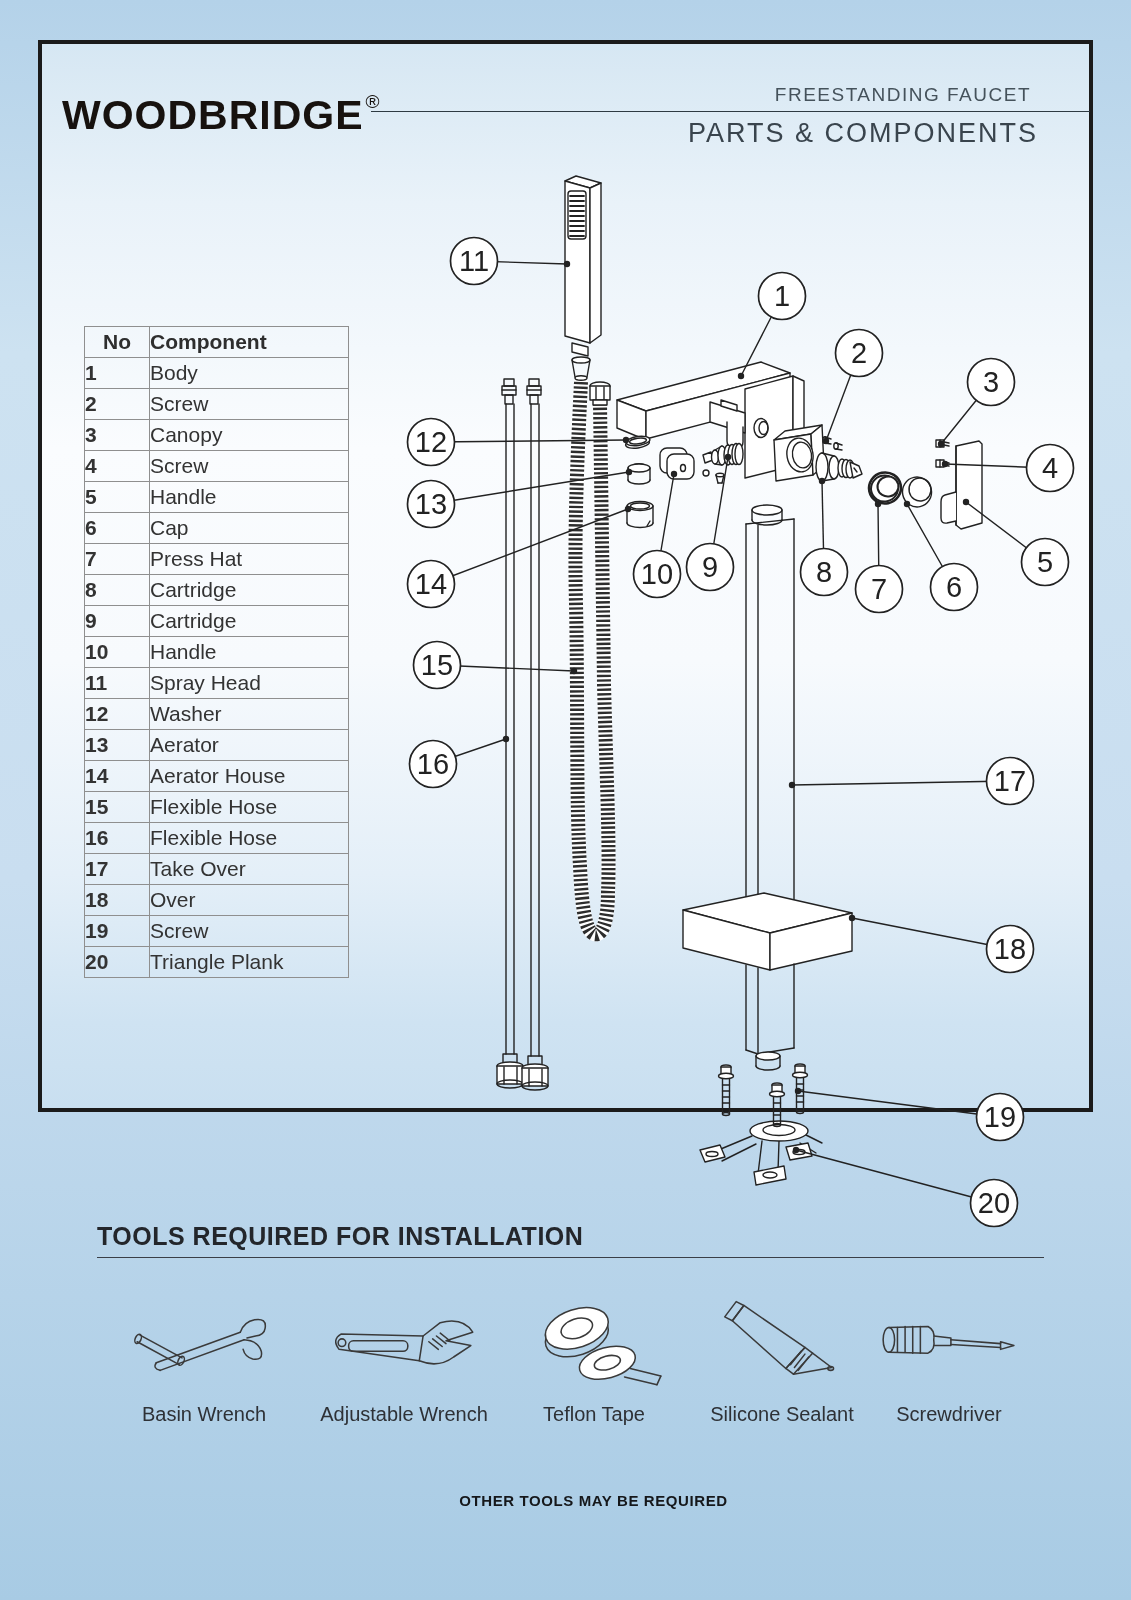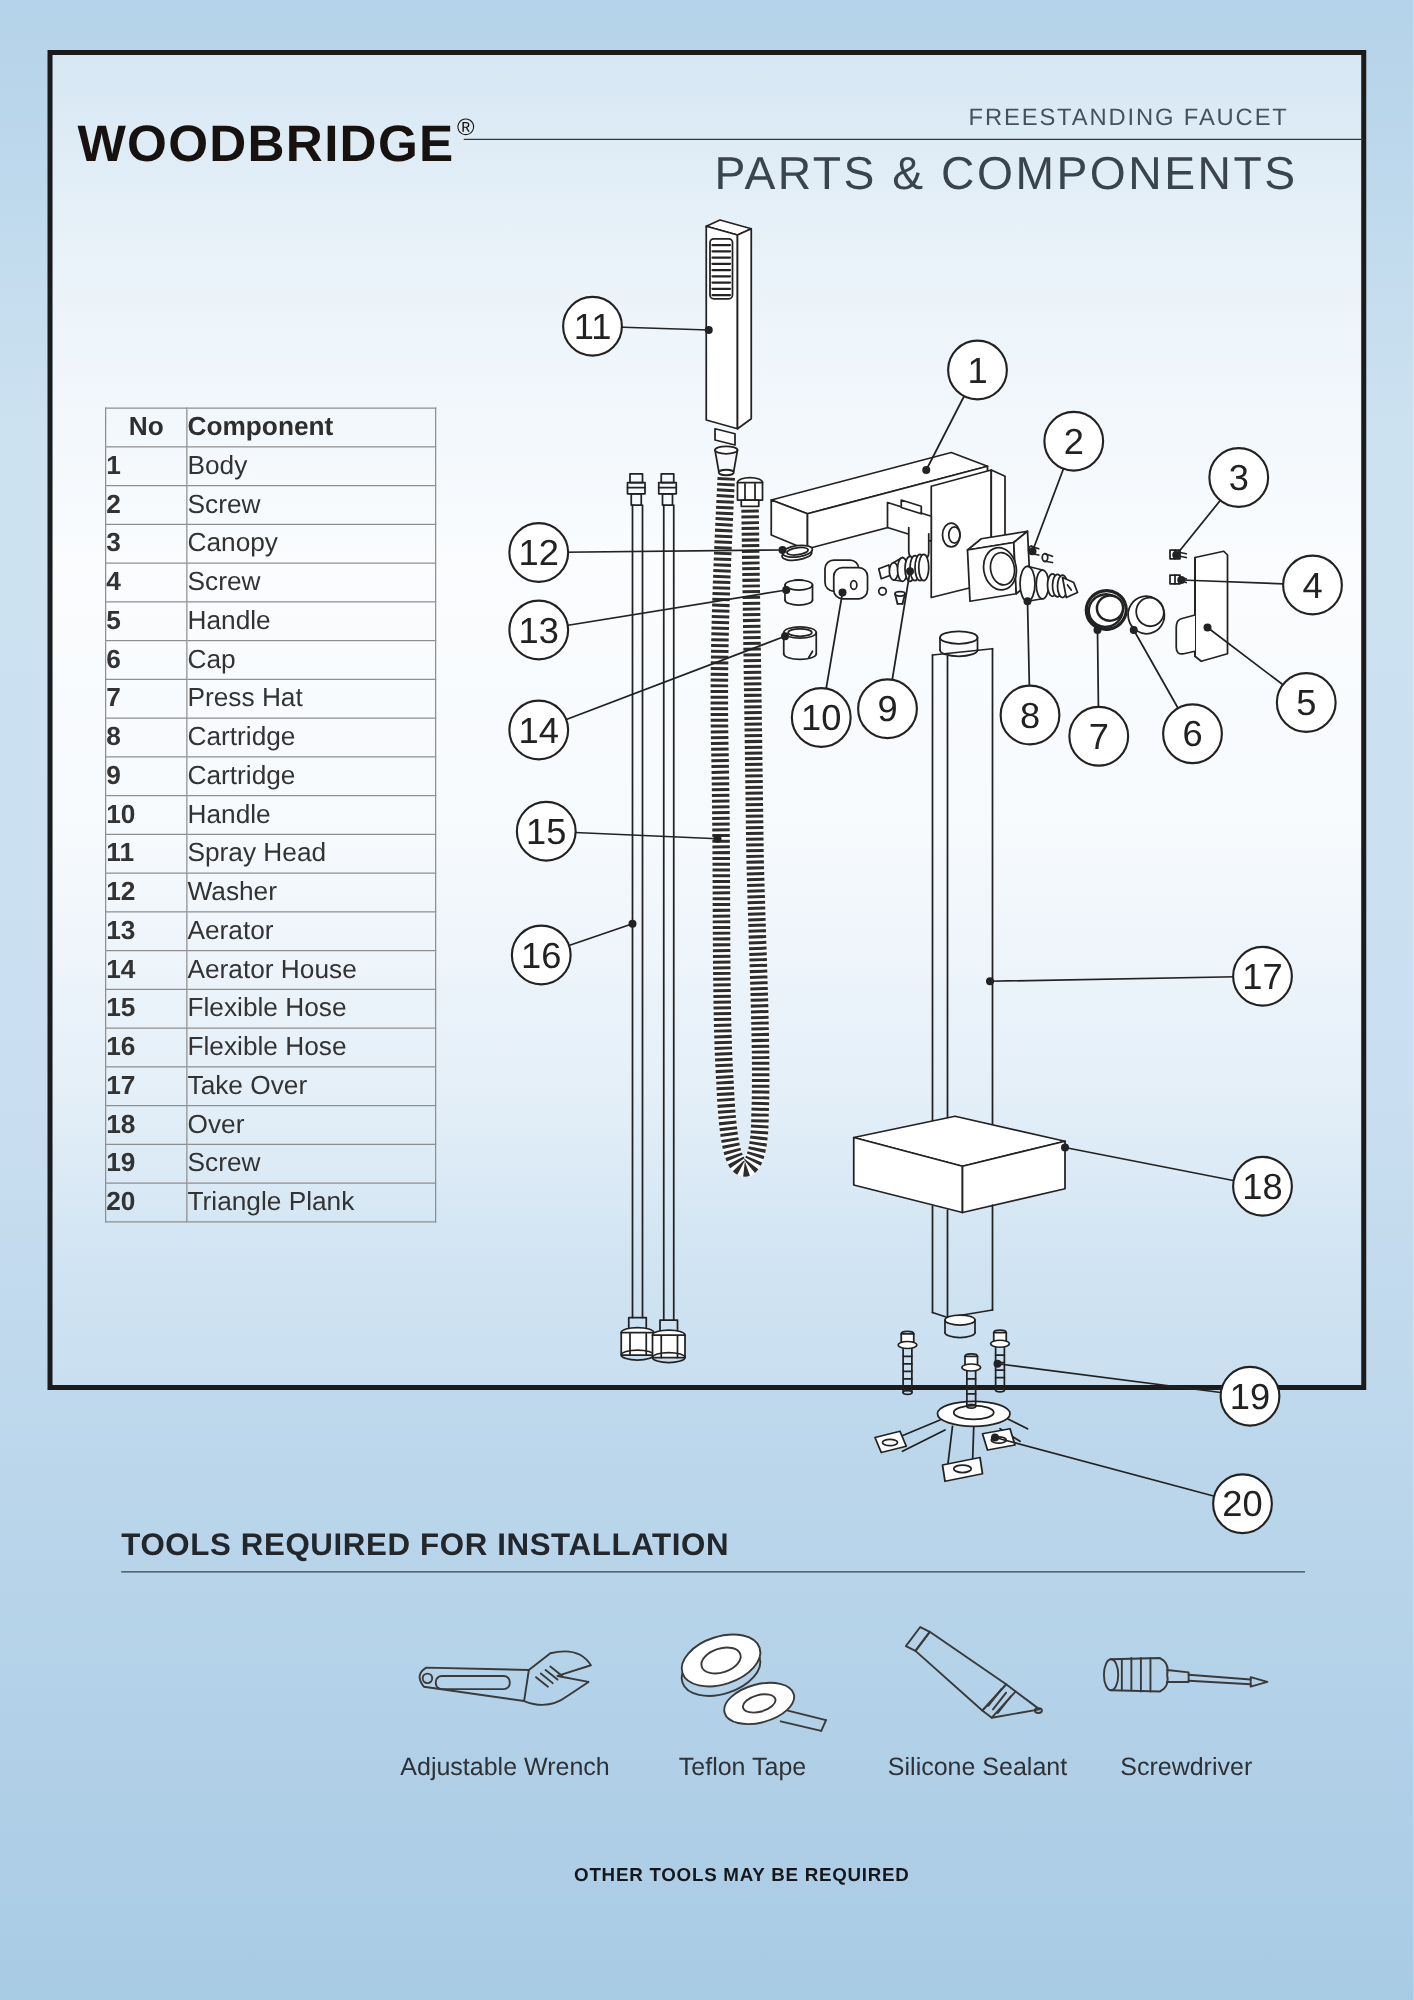--- a/index.html
+++ b/index.html
@@ -19,21 +19,21 @@
   }
   .logo sup{font-size:19px;font-weight:400;position:relative;top:-6px;left:2px;}
   .hdr-sub{
     position:absolute;right:58px;top:40px;font-size:19px;color:#45525b;
     letter-spacing:1.5px;font-weight:400;
   }
   .hdr-line{
     position:absolute;left:329px;top:67px;width:719px;height:1px;background:#2e3a42;
   }
   .hdr-title{
-    position:absolute;right:51px;top:74px;font-size:37px;color:#39444d;
+    position:absolute;right:51px;top:74px;font-size:27px;color:#39444d;
     letter-spacing:2px;font-weight:400;
   }
   table.parts{
     position:absolute;left:42px;top:282px;width:265px;border-collapse:collapse;
     table-layout:fixed;
   }
   table.parts th,table.parts td{
     border:1px solid #8f8f8f;height:30px;font-size:21px;color:#333;
     padding:0;line-height:30px;
   }
@@ -540,20 +540,34 @@
           <circle cx="792" cy="1146" r="3.2" fill="#222" stroke="none"></circle>
         <circle cx="990" cy="1199" r="23.5" fill="#fff" stroke-width="1.7"></circle>
         <text x="990" y="1209" stroke="none">20</text>
       </g>
     </g>
   </svg>
 
   <div class="tools-head">TOOLS REQUIRED FOR INSTALLATION</div>
   <div class="tools-rule"></div>
 
+  <div class="tool" style="left:72px;top:1250px;">
+    <svg width="170" height="105" viewBox="0 0 160 110" fill="none" stroke="#3a3a3a" stroke-width="1.6" stroke-linecap="round" stroke-linejoin="round">
+      <ellipse cx="11" cy="47" rx="3" ry="5" transform="rotate(25 11 47)"></ellipse>
+      <line x1="10" y1="50" x2="54" y2="74"></line>
+        <line x1="13" y1="43" x2="57" y2="67"></line>
+      <ellipse cx="56" cy="70" rx="3" ry="5" transform="rotate(25 56 70)"></ellipse>
+      <line x1="30" y1="72" x2="118" y2="40"></line>
+        <line x1="34" y1="80" x2="122" y2="48"></line>
+      <path d="M30,72 Q26,78 34,80"></path>
+      <path d="M118,40 q4,-11 15,-13 q13,-2 11,9 q-1,7 -10,8 l-9,2"></path>
+      <path d="M122,48 q15,1 18,12 q2,10 -9,8 q-8,-2 -10,-10"></path>
+    </svg>
+    <div class="lbl">Basin Wrench</div>
+  </div>
 
   <div class="tool" style="left:272px;top:1250px;">
     <svg width="170" height="105" viewBox="0 0 160 110" fill="none" stroke="#3a3a3a" stroke-width="1.6" stroke-linecap="round" stroke-linejoin="round">
       <path d="M14,42 Q4,48 12,58 L96,70 L100,44 Z"></path>
       <rect x="22" y="49" width="62" height="11" rx="5"></rect>
       <circle cx="15" cy="51" r="4"></circle>
       <path d="M96,70 Q116,78 132,66 L150,54 L124,49 L152,40 Q142,24 118,30 L100,44"></path>
       <line x1="106" y1="50" x2="116" y2="58"></line>
         <line x1="110" y1="47" x2="120" y2="55"></line>
       <line x1="114" y1="44" x2="124" y2="52"></line>

